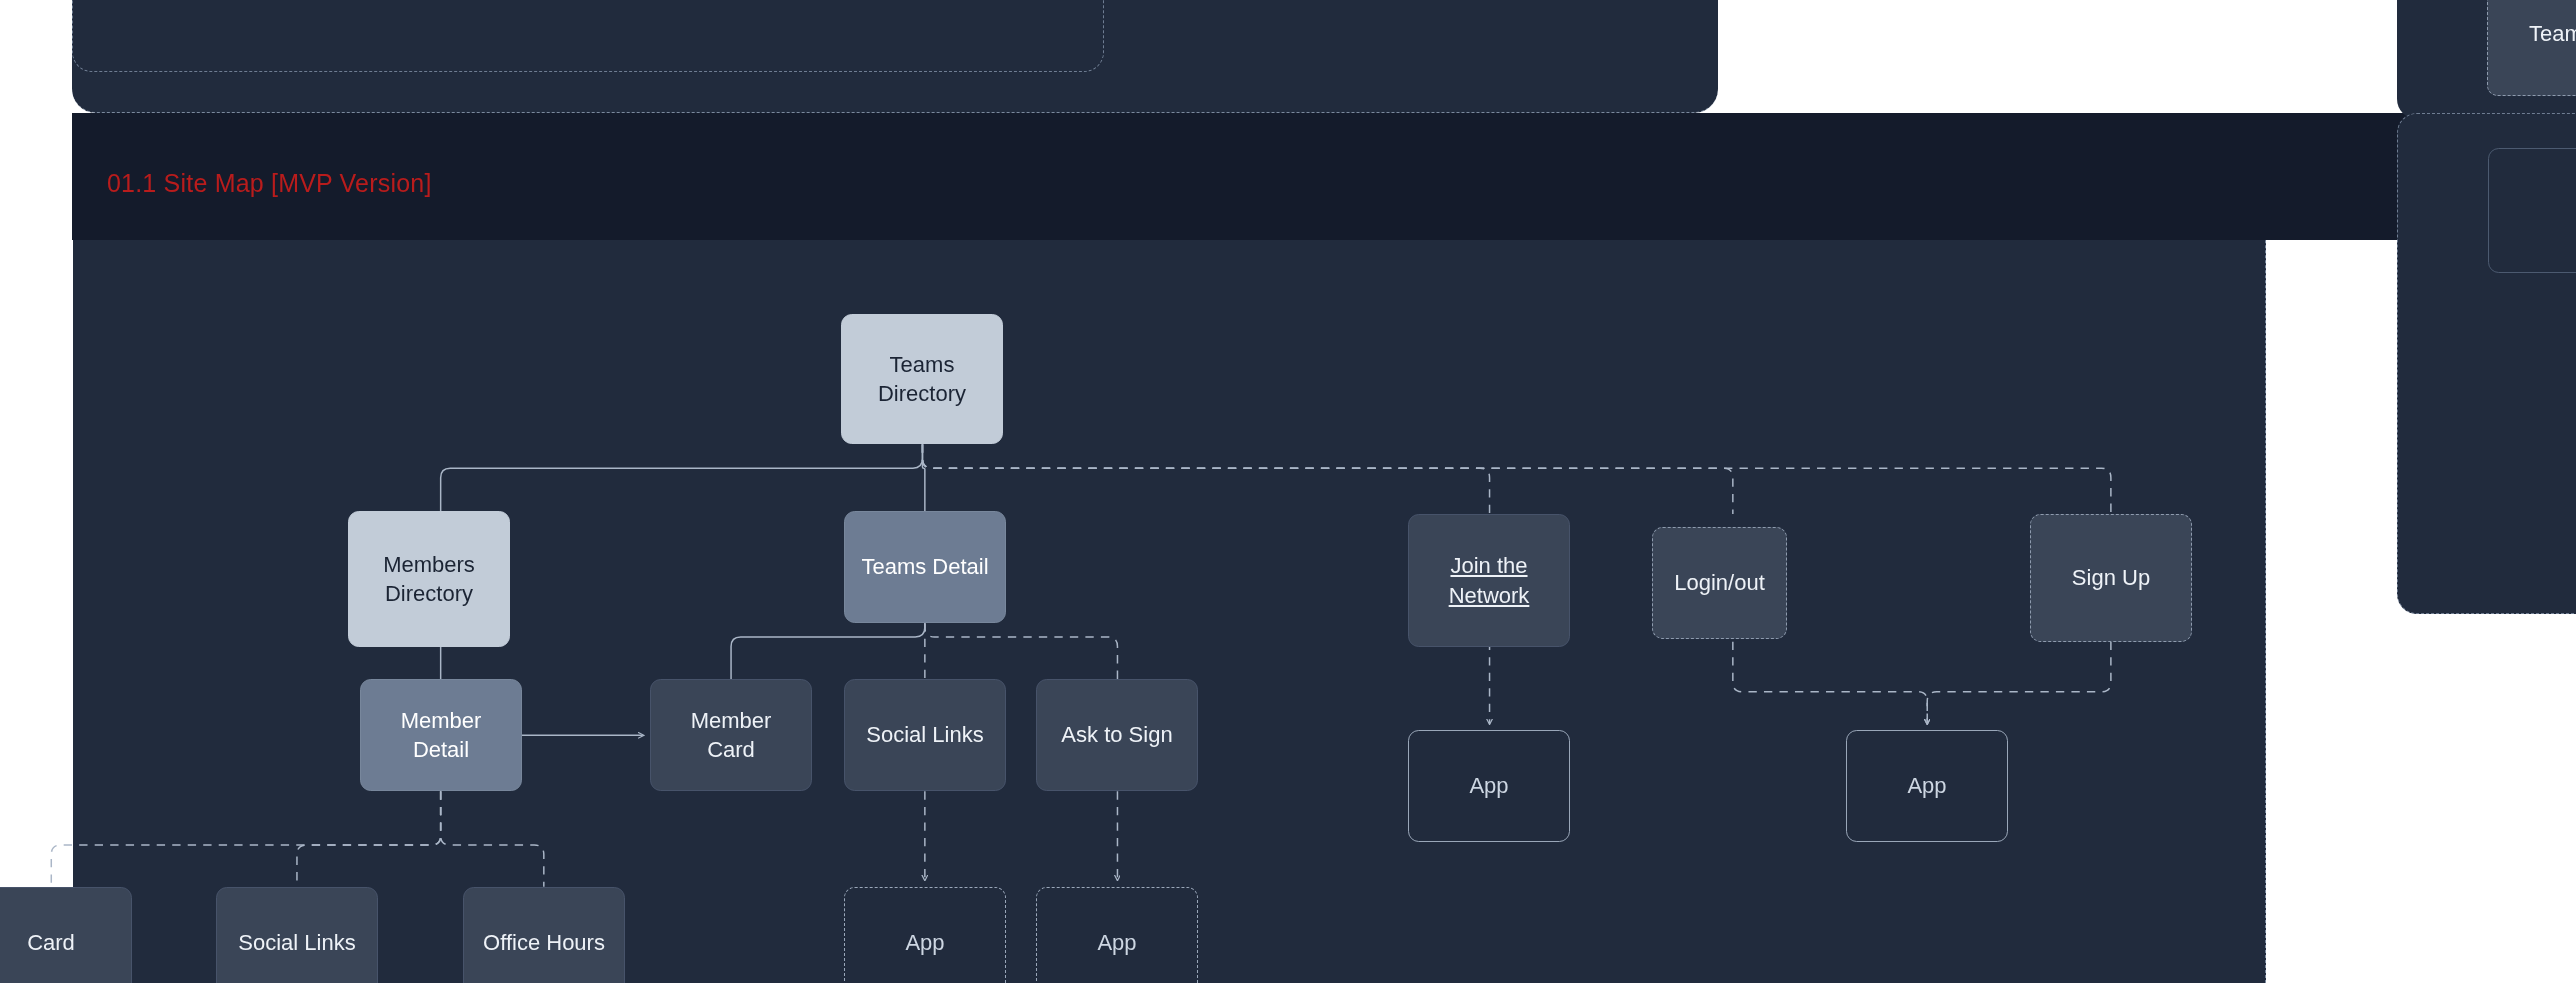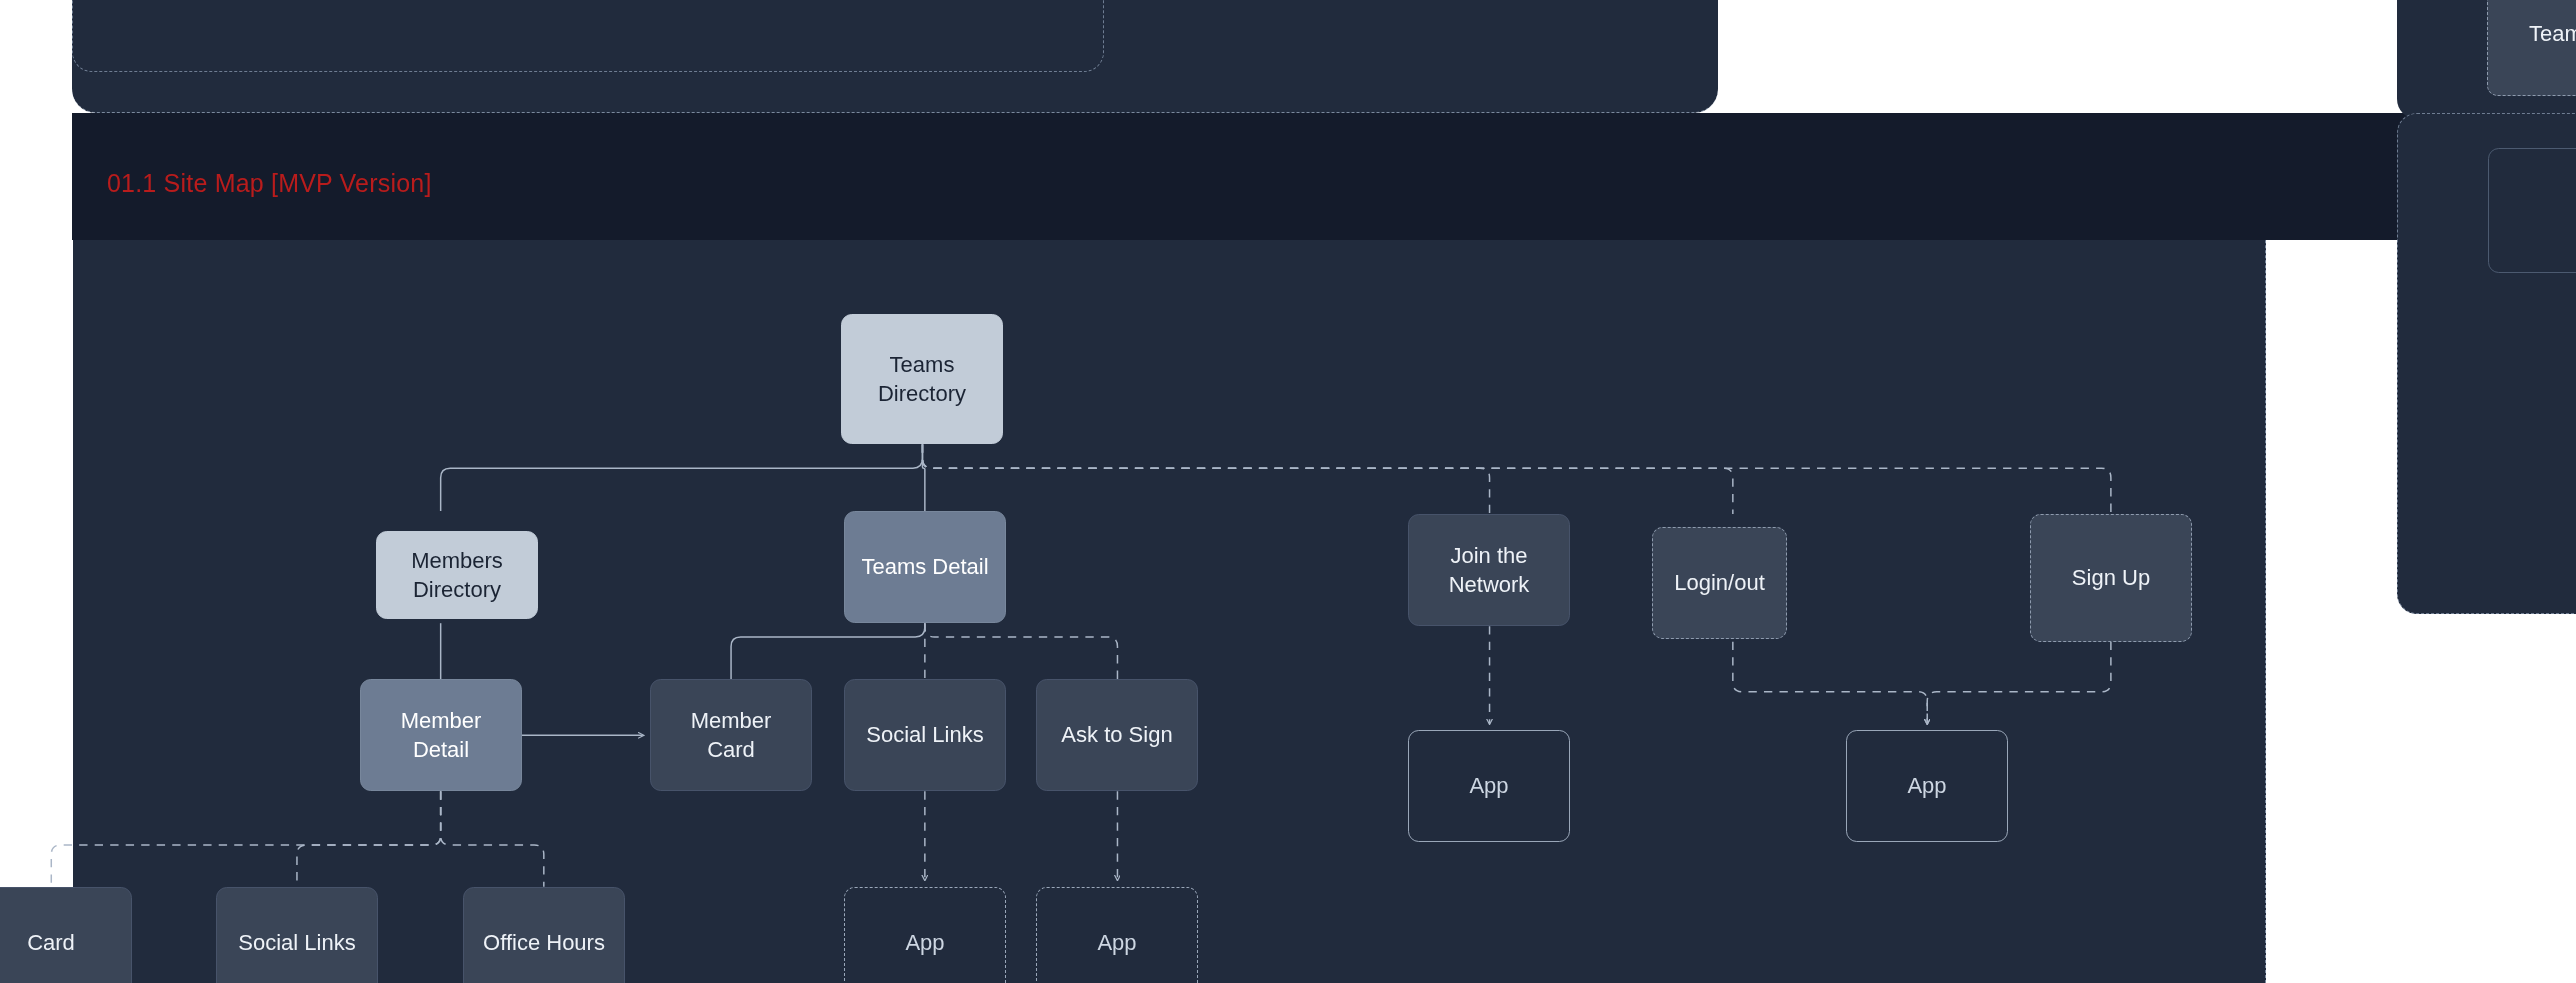--- a/index.html
+++ b/index.html
@@ -225,24 +225,24 @@
         <path d="M 739 1327 L 739 1401 Q 739 1417 723 1417 L 514 1417 Q 498 1417 498 1433 L 498 1487" fill="none" stroke="#aab6c7" stroke-width="2.5" stroke-dasharray="14 12"></path>
         <path d="M 739 1327 L 739 1401 Q 739 1417 755 1417 L 896 1417 Q 912 1417 912 1433 L 912 1487" fill="none" stroke="#aab6c7" stroke-width="2.5" stroke-dasharray="14 12"></path>
         <path d="M 1551 1327 L 1551 1475" fill="none" stroke="#aab6c7" stroke-width="2.5" stroke-dasharray="14 12" marker-end="url(#arrowhead)"></path>
         <path d="M 1874 1327 L 1874 1475" fill="none" stroke="#aab6c7" stroke-width="2.5" stroke-dasharray="14 12" marker-end="url(#arrowhead)"></path>
       </g>
   </svg>
 
   <div id="node-layer">
       <div class="node tier-root" style="left: 841px; top: 314px; width: 162px; height: 130px;">Teams
 Directory</div>
-      <div class="node tier-root" style="left: 376px; top: 511px; width: 162px; height: 88px; margin-top: 20px;">Members
+      <div class="node tier-root" style="left: 348px; top: 511px; width: 162px; height: 136px;">Members
 Directory</div>
       <div class="node tier-mid" style="left: 844px; top: 511px; width: 162px; height: 112px;">Teams Detail</div>
-      <div class="node tier-leaf" style="left: 1408px; top: 514px; width: 162px; height: 112px;">Join the
+      <div class="node tier-leaf" style="left: 1408px; top: 514px; width: 162px; height: 133px; text-decoration: underline;">Join the
 Network</div>
       <div class="node tier-leaf-dashed" style="left: 1652px; top: 527px; width: 135px; height: 112px;">Login/out</div>
       <div class="node tier-leaf-dashed" style="left: 2030px; top: 514px; width: 162px; height: 128px; text-align: right;">Sign Up</div>
       <div class="node tier-mid" style="left: 360px; top: 679px; width: 162px; height: 112px;">Member
 Detail</div>
       <div class="node tier-leaf" style="left: 650px; top: 679px; width: 162px; height: 112px;">Member
 Card</div>
       <div class="node tier-leaf" style="left: 844px; top: 679px; width: 162px; height: 112px;">Social Links</div>
       <div class="node tier-leaf" style="left: 1036px; top: 679px; width: 162px; height: 112px;">Ask to Sign</div>
       <div class="node tier-app" style="left: 1408px; top: 730px; width: 162px; height: 112px;">App</div>

